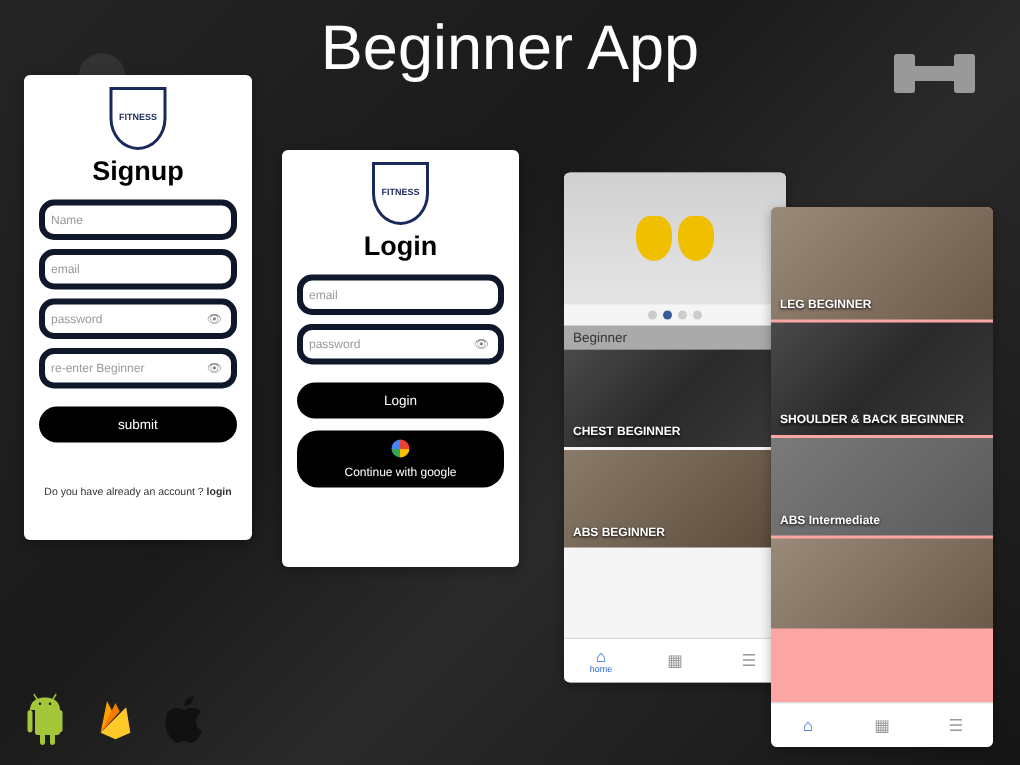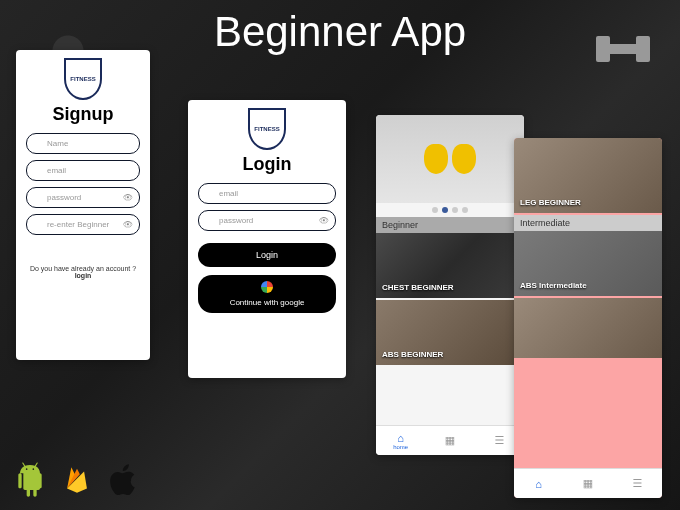--- a/index.html
+++ b/index.html
@@ -40,31 +40,31 @@
 
 .phone {
   position: absolute;
   background: #fff;
   border-radius: 4px;
   overflow: hidden;
   box-shadow: 0 2px 8px rgba(0,0,0,0.3);
 }
 
 
-.phone1 { left: 16px; top: 50px; width: 134px; height: 310px; padding: 8px 10px; }
+.phone1 { left: 16px; top: 50px; width: 152px; height: 310px; padding: 8px 10px; }
 .logo-badge {
   width: 38px; height: 42px; margin: 0 auto 4px;
   background: #fff; border: 2px solid #1a2a5a; border-radius: 0 0 50% 50%;
   display: flex; align-items: center; justify-content: center;
   font-size: 6px; color: #1a2a5a; font-weight: bold;
 }
 .phone h2 { text-align: center; font-size: 18px; margin: 4px 0 8px; font-weight: bold; }
 .field {
-  width: 100%; border: 1px solid #0f172a; border-radius: 10px;
-  padding: 5px 20px; font-size: 8px; color: #999; margin-bottom: 6px;
+  width: 100%; border: 4px solid #0f172a; border-radius: 10px;
+  padding: 5px 4px; font-size: 8px; color: #999; margin-bottom: 6px;
   background: #fff; position: relative;
 }
 .field .eye { position: absolute; right: 6px; top: 5px; color: #888; font-size: 8px; }
 .btn {
   width: 100%; background: #000; color: #fff; border: none;
   border-radius: 14px; padding: 7px 0; font-size: 9px; text-align: center;
   margin-top: 6px; cursor: pointer;
 }
 .login-link { font-size: 7px; text-align: center; margin-top: 30px; color: #333; }
 .login-link b { font-weight: bold; }
@@ -140,20 +140,21 @@
 
 <div class="phone phone1">
   <div class="logo-badge">
       <span>FITNESS</span>
     </div>
   <h2>Signup</h2>
   <div class="field"><span>Name</span></div>
   <div class="field"><span>email</span></div>
   <div class="field"><span>password</span><span class="eye">👁</span></div>
   <div class="field"><span>re-enter Beginner</span><span class="eye">👁</span></div>
+  <button class="btn">submit</button>
   <div class="login-link">
     <span>Do you have already an account ? </span><b>login</b>
   </div>
 </div>
 
 <div class="phone phone2">
   <div class="logo-badge">
       <span>FITNESS</span>
     </div>
   <h2>Login</h2>
@@ -197,21 +198,23 @@
     <div class="nav-item">
         <span class="icon">☰</span>
       </div>
   </div>
 </div>
 
 <div class="phone phone4">
   <div class="workout-card card-bg-4" style="height:75px">
     <div class="label">LEG BEGINNER</div>
   </div>
-  <div class="section-label" style="background:#ccc">Intermediate</div>
+  <div class="workout-card card-bg-2" style="height:75px">
+    <div class="label">SHOULDER &amp; BACK BEGINNER</div>
+  </div>
   <div class="workout-card card-bg-3" style="height:65px">
     <div class="label">ABS Intermediate</div>
   </div>
   <div class="workout-card card-bg-4" style="height:60px"></div>
   <div class="nav-bar">
     <div class="nav-item active">
         <span class="icon">⌂</span>
       </div>
     <div class="nav-item">
         <span class="icon">▦</span>

